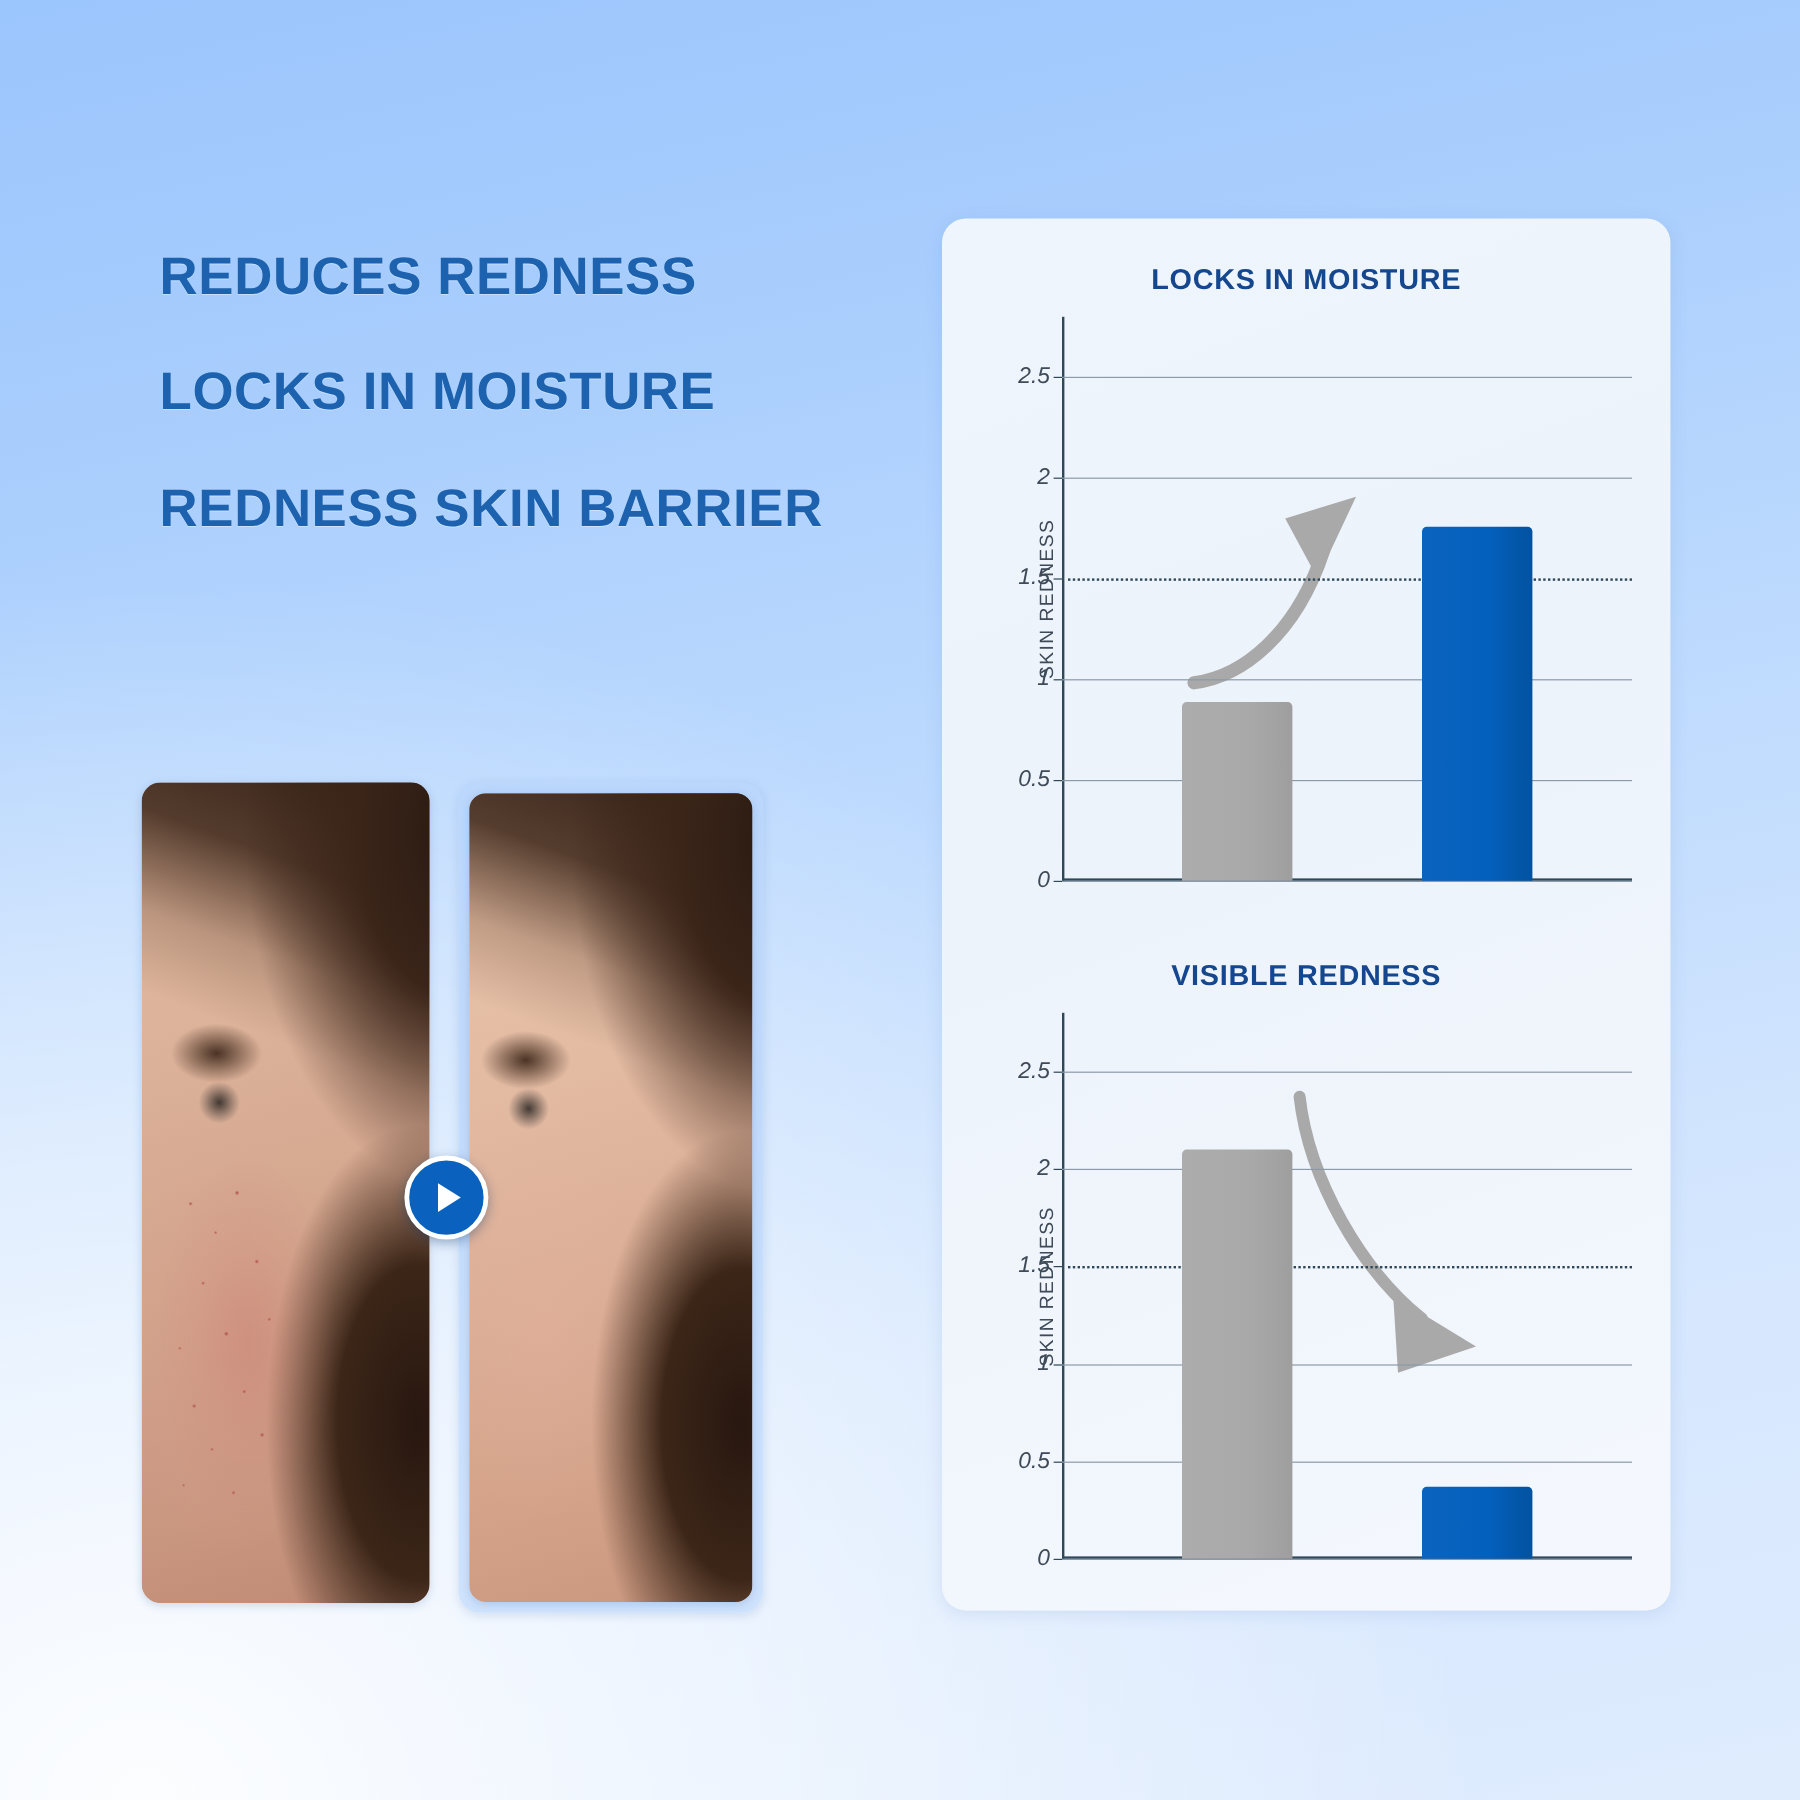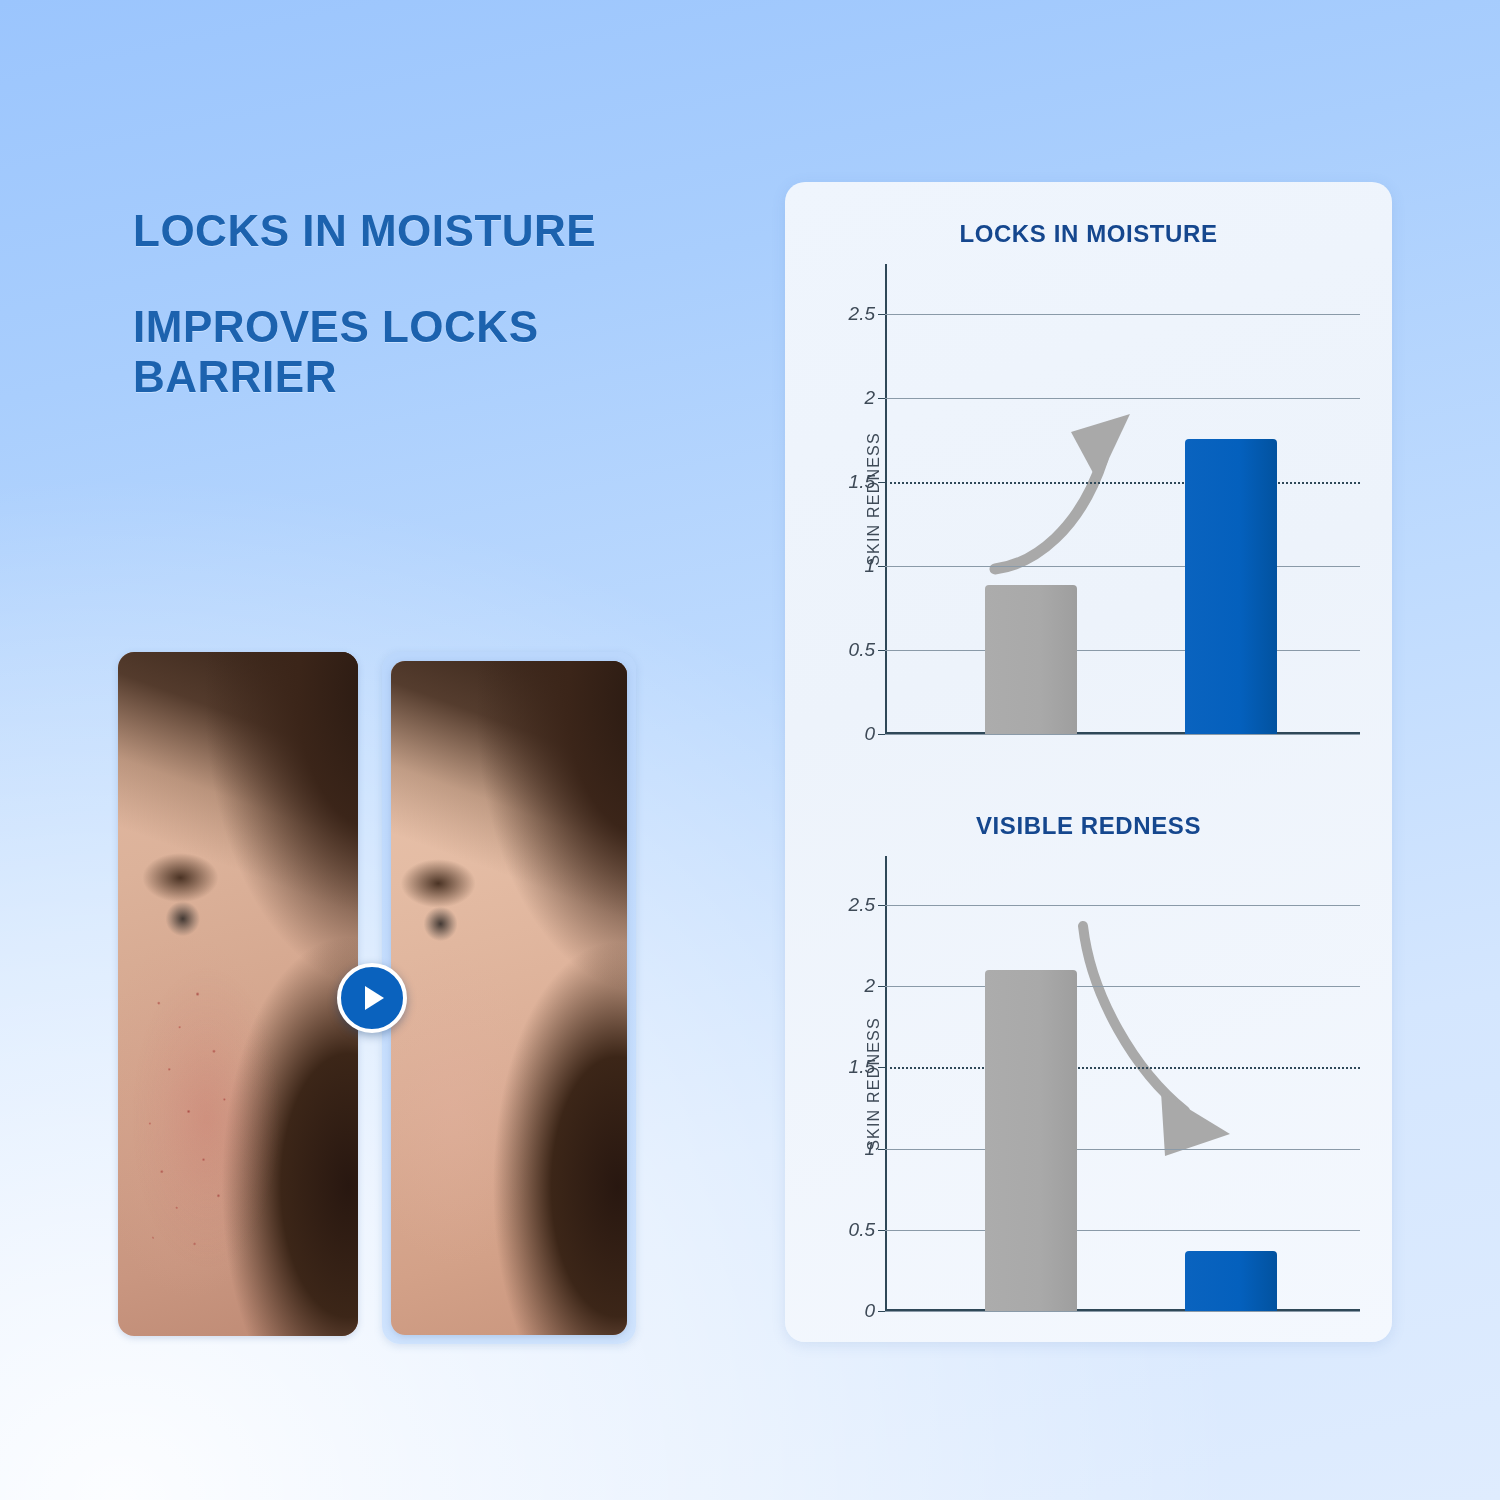--- a/index.html
+++ b/index.html
@@ -139,21 +139,21 @@
   #chart-block-2 { top:610px; height:540px; }
 
   .chart-title {
     text-align:center;
     font-size:24px;
     font-weight:bold;
     letter-spacing:0.6px;
     color:#15478E;
   }
   #chart-block-1 .chart-title { margin-top:14px; }
-  #chart-block-2 .chart-title { margin-top:20px; }
+  #chart-block-2 .chart-title { margin-top:8px; }
 
   .plot {
     position:relative;
     margin-top:16px;
     margin-left:100px;
     width:475px;
     height:470px;
   }
   #chart-block-2 .plot { height:455px; }
 
@@ -199,22 +199,23 @@
   }
   .bar.gray { background:linear-gradient(90deg,#ACACAC 0%,#A9A9A9 60%,#9E9E9E 100%); }
   .bar.blue { background:linear-gradient(90deg,#0A63BF 0%,#0460BD 60%,#02529F 100%); }
 
   .arrow-svg { position:absolute; left:0; top:0; width:100%; height:100%; overflow:visible; pointer-events:none; }
 </style>
 </head>
 <body>
 
 <div id="headings">
+  <div class="headline">REDUCES REDNESS</div>
   <div class="headline">LOCKS IN MOISTURE</div>
-  <div class="headline last">IMPROVES LOCKS BARRIER</div>
+  <div class="headline last">REDNESS SKIN BARRIER</div>
 </div>
 
 <div id="photos">
 
   <div class="photo-wrap before">
     <div class="photo">
       <div class="face blemished"></div>
     </div>
   </div>
 

